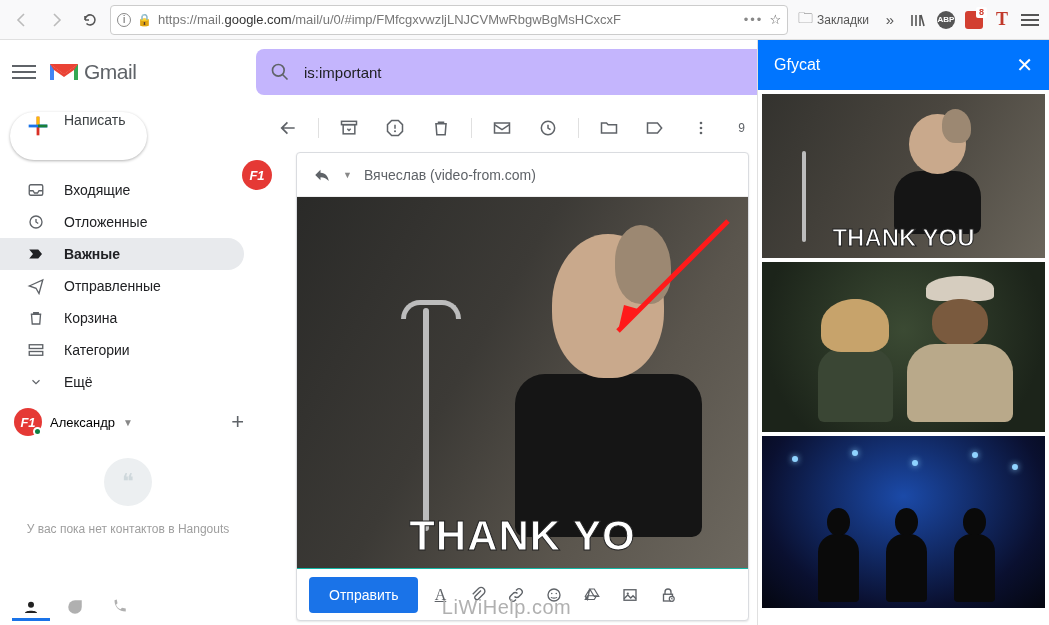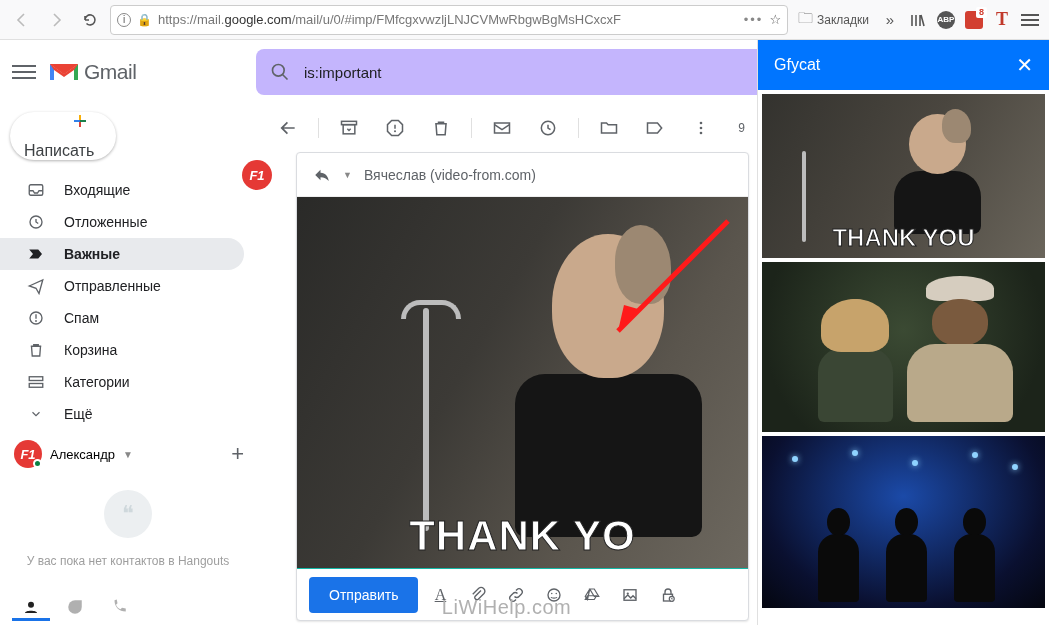--- a/index.html
+++ b/index.html
@@ -29,21 +29,21 @@
   .menu-btn { width:24px; display:flex;flex-direction:column;gap:4px; padding:4px 0; }
   .menu-btn div { height:2px; background:#5f6368; }
   .logo { display:flex; align-items:center; gap:4px; }
   .logo-text { font-size:21px; color:#5f6368; letter-spacing:-0.5px; }
   .search-box { flex:1; max-width:640px; height:46px; background:#c4b5fd; border-radius:8px; display:flex; align-items:center; padding:0 14px; gap:14px; color:#5f6368; }
   .search-box input { flex:1; border:none; background:transparent; font-size:15px; outline:none; color:#202124; }
 
   
   .main { display:flex; height:calc(625px - 40px - 64px); }
   .sidebar { width:256px; padding-top:8px; }
-  .compose { margin:0 0 14px 10px; height:48px; border-radius:24px; box-shadow:0 1px 3px rgba(0,0,0,.3); display:inline-flex; align-items:flex-end; padding:0 22px 0 14px; gap:12px; font-size:16px; color:#3c4043; background:#fff;flex-direction:column; }
+  .compose { margin:0 0 14px 10px; height:48px; border-radius:24px; box-shadow:0 1px 3px rgba(0,0,0,.3); display:inline-flex; align-items:flex-start; padding:0 22px 0 14px; gap:12px; font-size:14px; color:#3c4043; background:#fff; }
   .nav-list { }
   .nav-item { height:32px; border-radius:0 16px 16px 0; display:flex; align-items:center; padding-left:26px; gap:18px; font-size:14px; color:#202124; margin-right:12px; }
   .nav-item.active { background:#e8eaed; font-weight:bold; }
   .nav-item .ic { width:20px; color:#5f6368; display:flex; justify-content:center; }
   .nav-item.active .ic { color:#202124; }
   .hangouts-header { display:flex; align-items:center; padding:10px 12px 6px 14px; gap:8px; font-size:13px; }
   .f1-avatar { width:28px;height:28px;border-radius:50%;background:#e53935;color:#fff;display:flex;align-items:center;justify-content:center;font-weight:bold;font-style:italic;font-size:13px;position:relative; }
   .f1-avatar .dot { position:absolute; bottom:0; right:0; width:9px;height:9px;border-radius:50%;background:#0b8043;border:2px solid #fff; }
   .hangouts-body { text-align:center; color:#9e9e9e; font-size:12px; padding:8px 18px; }
   .quote-icon { width:48px;height:48px;border-radius:50%;background:#eceff1;margin:8px auto 16px;display:flex;align-items:center;justify-content:center;color:#cfd8dc;font-size:22px; }
@@ -237,30 +237,20 @@
         <span class="ic">
             <svg width="18" height="18" viewBox="0 0 24 24">
               <path d="M3 12l18-8-5 18-4-7z" fill="none" stroke="currentColor" stroke-width="1.8"></path>
             </svg>
           </span>
         <span>Отправленные</span>
       </div>
       <div class="nav-item">
         <span class="ic">
             <svg width="18" height="18" viewBox="0 0 24 24">
-              <circle cx="12" cy="12" r="8" fill="none" stroke="currentColor" stroke-width="1.8"></circle>
-              <line x1="12" y1="7" x2="12" y2="13" stroke="currentColor" stroke-width="1.8"></line>
-              <circle cx="12" cy="16" r="1.2" fill="currentColor"></circle>
-            </svg>
-          </span>
-        <span>Спам</span>
-      </div>
-      <div class="nav-item">
-        <span class="ic">
-            <svg width="18" height="18" viewBox="0 0 24 24">
               <path d="M5 7h14M9 7V5h6v2m-9 0 1 13h10l1-13" fill="none" stroke="currentColor" stroke-width="1.8"></path>
             </svg>
           </span>
         <span>Корзина</span>
       </div>
       <div class="nav-item">
         <span class="ic">
             <svg width="18" height="18" viewBox="0 0 24 24">
               <rect x="3" y="5" width="18" height="5" fill="none" stroke="currentColor" stroke-width="1.8"></rect>
               <rect x="3" y="14" width="18" height="5" fill="none" stroke="currentColor" stroke-width="1.8"></rect>

